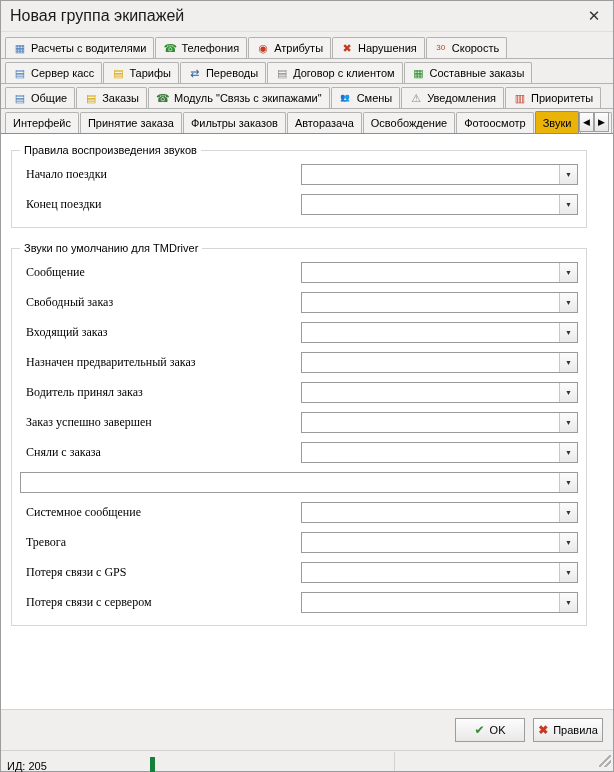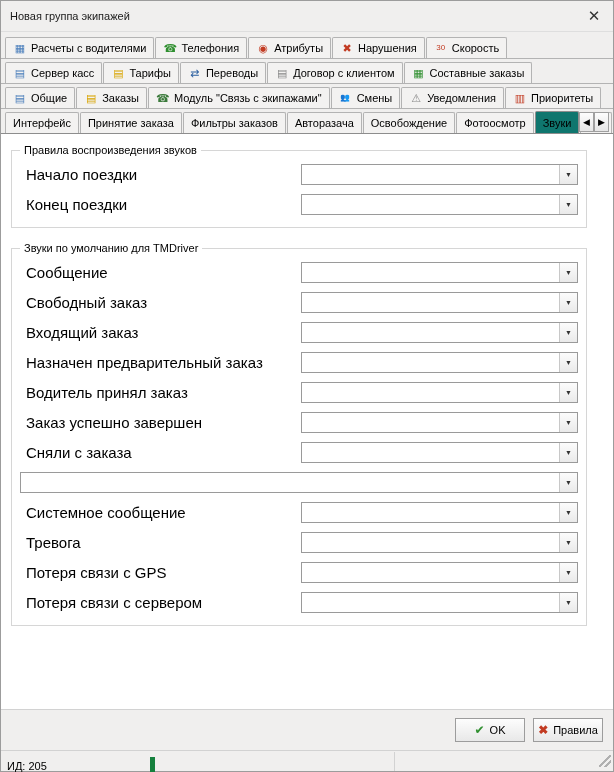--- a/index.html
+++ b/index.html
@@ -29,21 +29,21 @@
   .titlebar {
     height: 30px;
     background: #f0efee;
     display: flex;
     align-items: center;
     border-bottom: 1px solid #dedede;
     flex: none;
   }
   .title-text {
     padding-left: 9px;
-    font-size: 11px;
+    font-size: 16px;
     color: #1a1a1a;
   }
   .title-spacer { flex: 1; }
   .close-btn {
     width: 38px;
     height: 29px;
     display: flex;
     align-items: center;
     justify-content: center;
     font-size: 15px;
@@ -73,21 +73,21 @@
     border: 1px solid #b3b3b3;
     border-bottom: none;
     border-radius: 2px 2px 0 0;
     font-size: 11px;
     white-space: nowrap;
     box-sizing: border-box;
     cursor: default;
     color: #000;
   }
   .tab.sel {
-    background: #0f766e;
+    background: #eab308;
     height: 22px;
     border-color: #8d8d8d;
   }
   .tab .ico {
     width: 14px;
     height: 14px;
     display: inline-block;
     flex: none;
     line-height: 14px;
     text-align: center;
@@ -141,24 +141,25 @@
   .row {
     display: flex;
     align-items: center;
     height: 25px;
     margin-bottom: 5px;
   }
   .row:last-child { margin-bottom: 0; justify-content: flex-end; }
   .row .lbl {
     width: 281px;
     flex: none;
-    font-size: 15px;
+    font-size: 12px;
     padding-left: 6px;
     box-sizing: border-box;
     color: #000;
+    font-family: Liberation Serif, serif;
   }
   .combo {
     position: relative;
     flex: 1;
     height: 21px;
     border: 1px solid #9a9a9a;
     background: #fff;
     box-sizing: border-box;
     display: flex;
     align-items: center;

